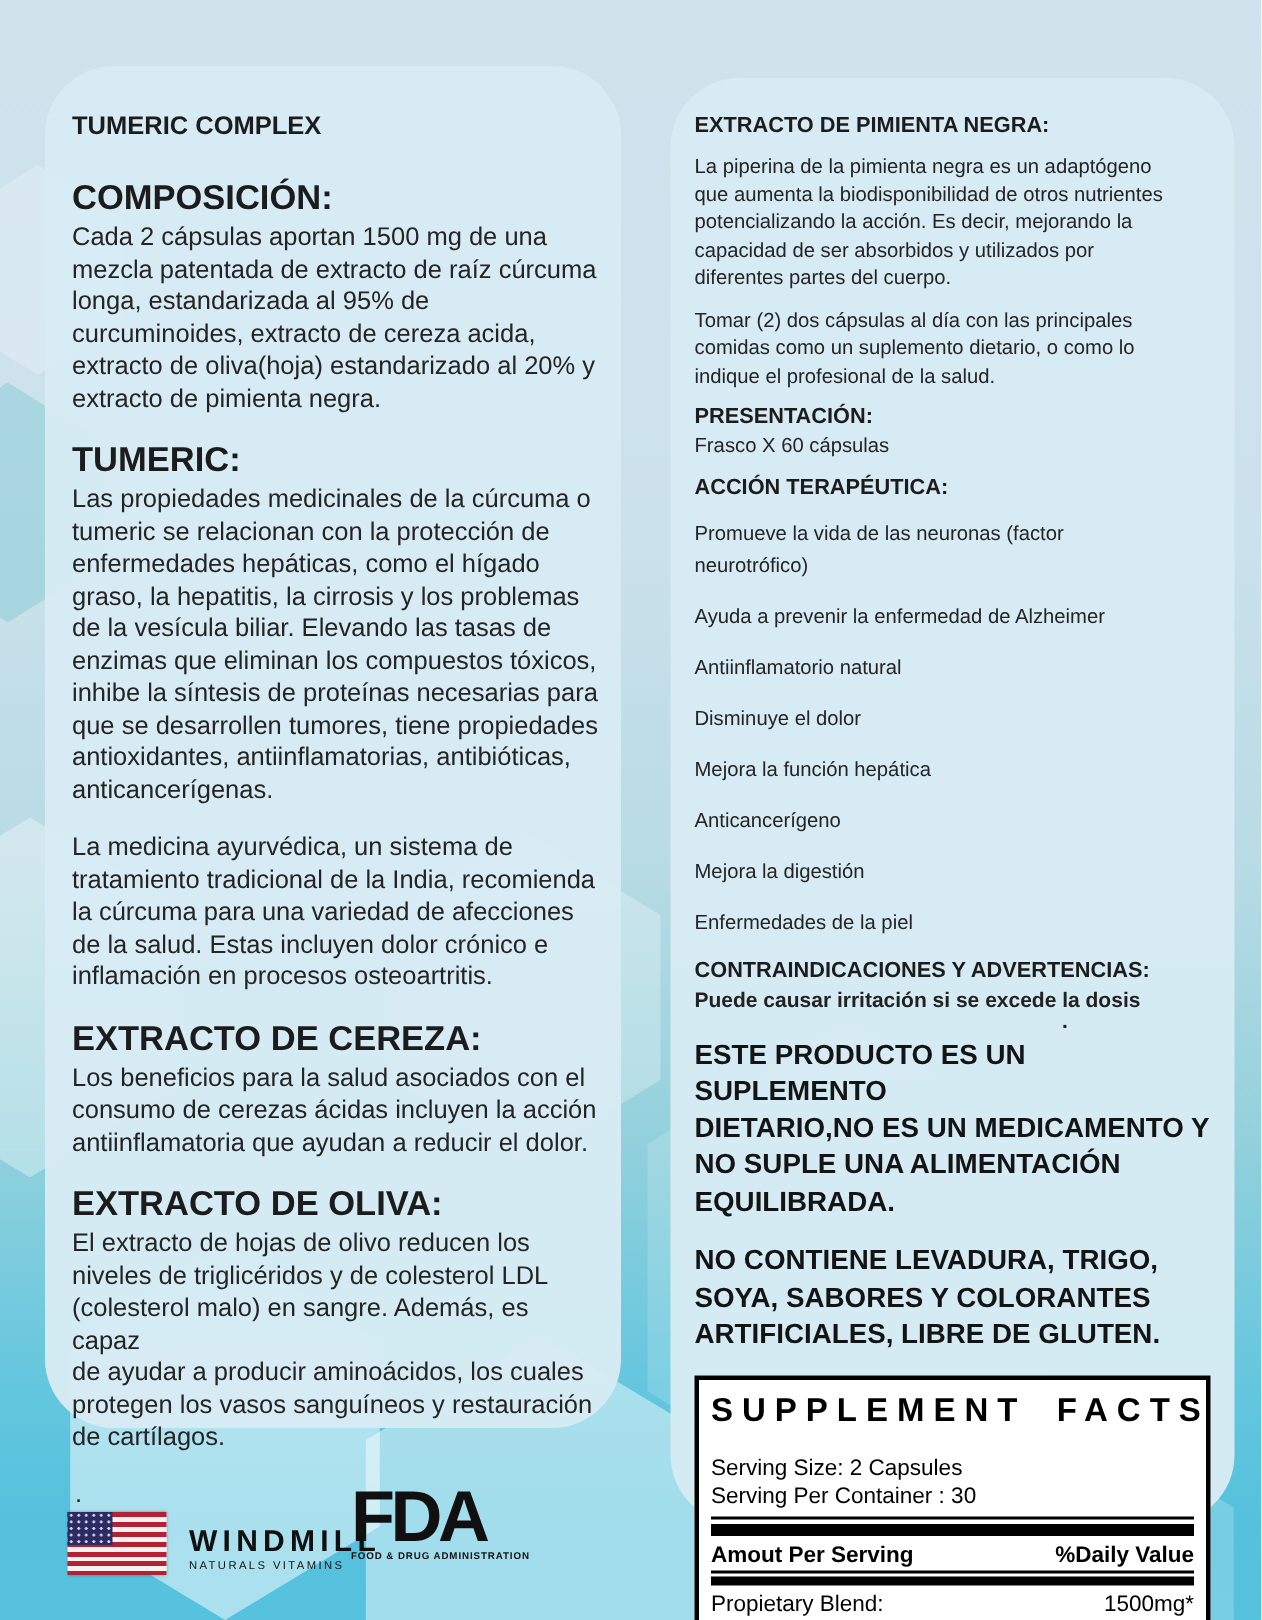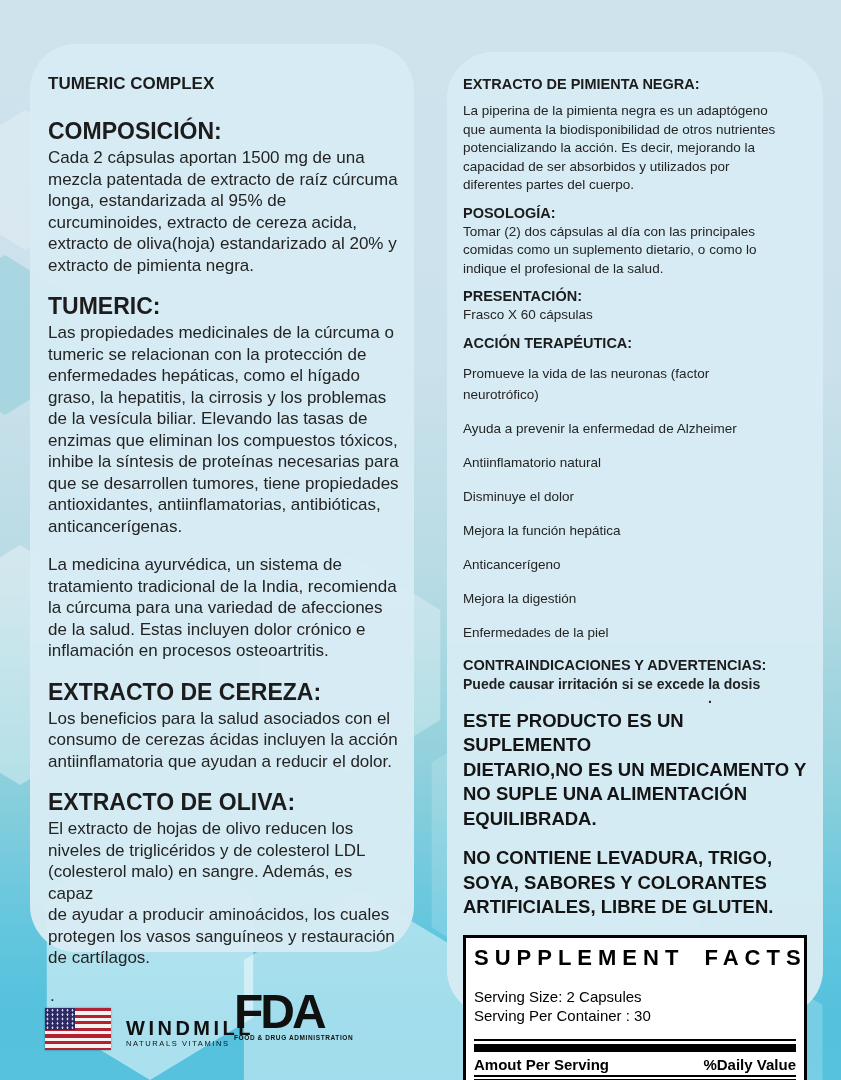--- a/index.html
+++ b/index.html
@@ -33,21 +33,21 @@
   .rlist .item{font-size:13.5px;line-height:20.5px;white-space:pre-line;color:#242424;}
   .warn-body{font-size:14px;line-height:18px;font-weight:bold;margin:0;white-space:pre-line;}
   .warn-dot{font-size:14px;font-weight:bold;margin:0 0 6px 245px;line-height:10px;}
   .disclaimer{font-size:18.5px;font-weight:bold;line-height:24.5px;margin:0 0 15px;white-space:pre-line;color:#141414;}
 
   
   .sf{box-sizing:border-box;width:344px;background:#fff;border:3px solid #000;color:#000;
       margin-top:4px;padding:5px 8px 8px;}
   .sf-title{font-size:22px;font-weight:bold;letter-spacing:6px;word-spacing:8px;white-space:nowrap;margin:2px 0 16px;}
   .sf-serv{font-size:15px;line-height:19px;}
-  .sf-serv2{font-size:15px;line-height:19px;border-bottom:2px solid #000;padding-bottom:14px;}
+  .sf-serv2{font-size:15px;line-height:19px;border-bottom:2px solid #000;padding-bottom:4px;}
   .sf-bar{height:8px;background:#000;margin:3px 0;}
   .sf-bar-sm{height:6px;background:#000;margin:2px 0 4px;}
   .sf-row{display:flex;justify-content:space-between;font-size:15px;font-weight:bold;
       border-bottom:2px solid #000;padding:1px 0 2px;}
   .sf-blend{display:flex;justify-content:space-between;font-size:15px;margin-top:3px;}
 
   
   .footer{position:absolute;left:0;top:988px;width:841px;height:80px;z-index:3;}
   .flag{position:absolute;left:45px;top:20px;width:66px;height:42px;
     background:repeating-linear-gradient(180deg,#b22234 0 3.3px,#f5f2f0 3.3px 6.6px);
@@ -121,21 +121,20 @@
   </section>
 
   <section class="panel panel-right">
     <h2>EXTRACTO DE PIMIENTA NEGRA:</h2>
     <p class="rbody" style="margin-top:10px">La piperina de la pimienta negra es un adaptógeno
 que aumenta la biodisponibilidad de otros nutrientes
 potencializando la acción.  Es decir, mejorando la
 capacidad de ser absorbidos y utilizados por
 diferentes partes del cuerpo.</p>
 
-    <h2>POSOLOGÍA:</h2>
     <p class="rbody">Tomar (2) dos cápsulas al día con las principales
 comidas como un suplemento dietario,  o como lo
 indique el profesional de la salud.</p>
 
     <h2>PRESENTACIÓN:</h2>
     <p class="rbody">Frasco X 60 cápsulas</p>
 
     <h2>ACCIÓN TERAPÉUTICA:</h2>
     <div class="rlist">
       <p class="item">Promueve la vida de las neuronas (factor

